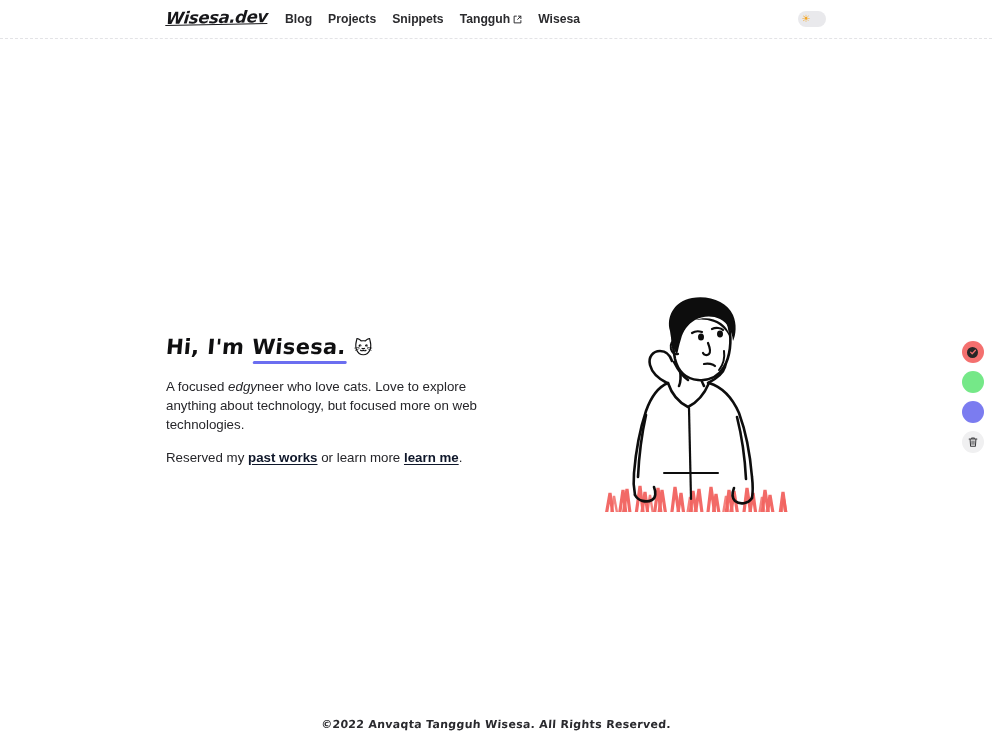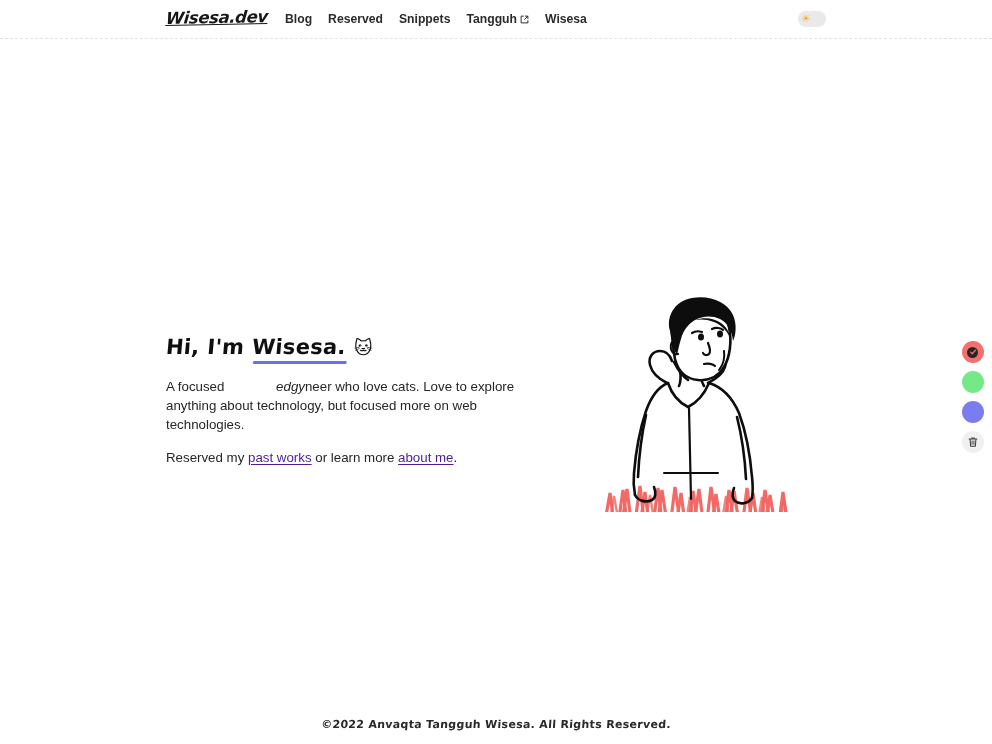--- a/index.html
+++ b/index.html
@@ -128,24 +128,24 @@
     font-size: 18px;
     transform: skewX(5deg);
     display: inline-block;
   }
   .para {
     font-size: 13.3px;
     line-height: 19px;
     color: #26262a;
     margin-bottom: 14px;
   }
-  .para em { font-style: italic; margin-left: 48px; }
+  .para em { font-style: italic; }
   .para a, .link {
-    color: #4c1d95;
-    font-weight: 400;
+    color: #0f172a;
+    font-weight: 700;
     text-decoration: underline;
     text-underline-offset: 2px;
     margin-top: 48px;
   }
 
   
   .illustration {
     position: absolute;
     left: 596px;
     top: 248px;
@@ -212,21 +212,21 @@
 <header class="header">
   <div class="header-inner">
 
     <a class="logo" href="#">Wisesa.dev</a>
 
     <nav class="nav">
       <a class="nav-item" href="#">
         <span>Blog</span>
       </a>
       <a class="nav-item" href="#">
-        <span>Reserved</span>
+        <span>Projects</span>
       </a>
       <a class="nav-item" href="#">
         <span>Snippets</span>
       </a>
       <a class="nav-item" href="#">
         <span>Tangguh</span>
         <span class="ext-icon">
           <svg width="9" height="9" viewBox="0 0 12 12" fill="none">
             <path d="M4.5 1.5H1.5V10.5H10.5V7.5" stroke="#2b2b2e" stroke-width="1.3" stroke-linecap="round" stroke-linejoin="round"></path>
             <path d="M7.2 1.5H10.5V4.8" stroke="#2b2b2e" stroke-width="1.3" stroke-linecap="round" stroke-linejoin="round"></path>
@@ -255,21 +255,21 @@
         <span>Hi, I'm </span><span class="name-wrap">Wisesa.</span>
       </span>
       <span class="cat-emoji">🐱</span>
     </h1>
 
     <p class="para">
       <span>A focused </span><em>edgy</em><span>neer who love cats. Love to explore anything about technology, but focused more on web technologies.</span>
     </p>
 
     <p class="para">
-      <span>Reserved my </span><a class="link" href="#">past works</a><span> or learn more </span><a class="link" href="#">about me</a><span>.</span>
+      <span>Reserved my </span><a class="link" href="#">past works</a><span> or learn more </span><a class="link" href="#">learn me</a><span>.</span>
     </p>
 
   </div>
 
   <div class="illustration">
     <svg viewBox="0 0 200 225" xmlns="http://www.w3.org/2000/svg">
       <g>
         <g stroke="#f2635f" stroke-width="3.2" stroke-linecap="round" fill="none" opacity="0.95">
           <path d="M6 252 L14 206 L20 252 L27 203 L33 252"></path>
           <path d="M24 250 L31 202 L37 250 L44 199 L50 250"></path>

